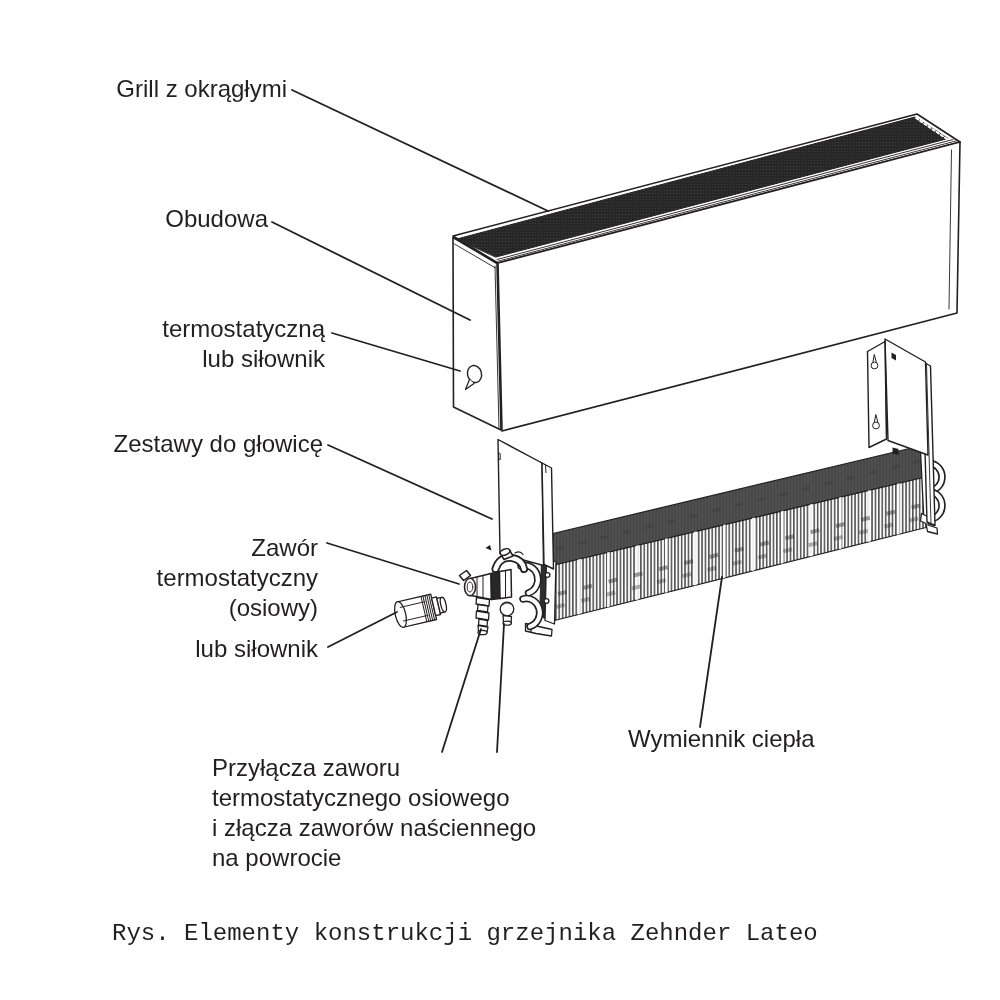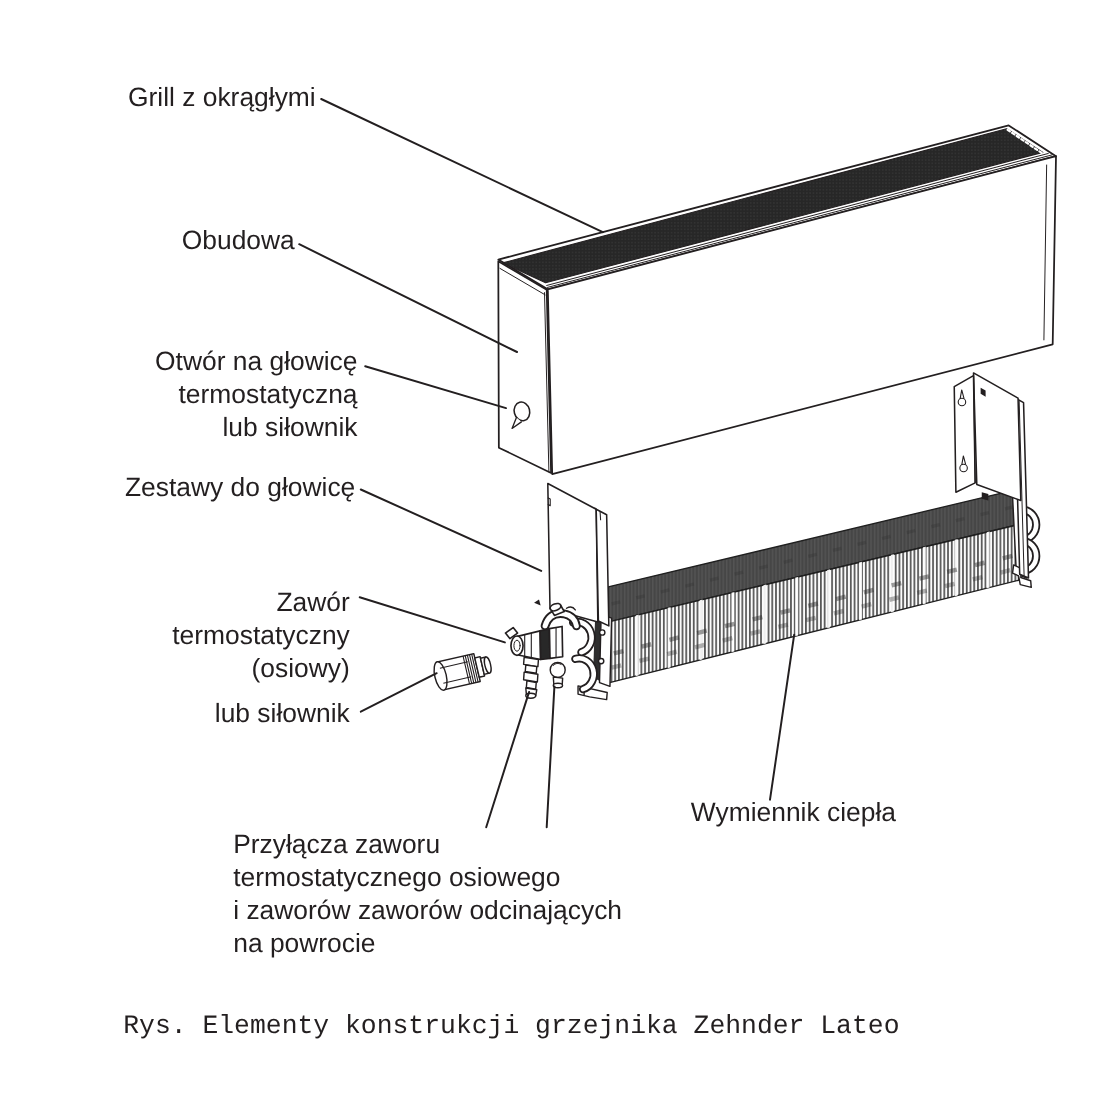--- a/index.html
+++ b/index.html
@@ -202,21 +202,20 @@
 
   <div class="lbl r" style="right:713px;top:74px">
     <div>Grill z okrągłymi</div>
   </div>
 
   <div class="lbl r" style="right:732px;top:204px">
     <div>Obudowa</div>
   </div>
 
   <div class="lbl r" style="right:675px;top:314px">
-    <div>Otwór na głowicę</div>
     <div>termostatyczną</div>
     <div>lub siłownik</div>
   </div>
 
   <div class="lbl r" style="right:677px;top:429px">
     <div>Zestawy do głowicę</div>
   </div>
 
   <div class="lbl r" style="right:682px;top:533px">
     <div>Zawór</div>
@@ -224,21 +223,21 @@
     <div>(osiowy)</div>
   </div>
 
   <div class="lbl r" style="right:682px;top:634px">
     <div>lub siłownik</div>
   </div>
 
   <div class="lbl" style="left:212px;top:753px">
     <div>Przyłącza zaworu</div>
     <div>termostatycznego osiowego</div>
-    <div>i zaworów zaworów odcinających</div>
+    <div>i złącza zaworów naściennego</div>
     <div>na powrocie</div>
   </div>
 
   <div class="lbl" style="left:628px;top:724px">
     <div>Wymiennik ciepła</div>
   </div>
 
   <div class="caption" style="left:112px;top:919px">Rys. Elementy konstrukcji grzejnika Zehnder Lateo</div>
 
 </div>

